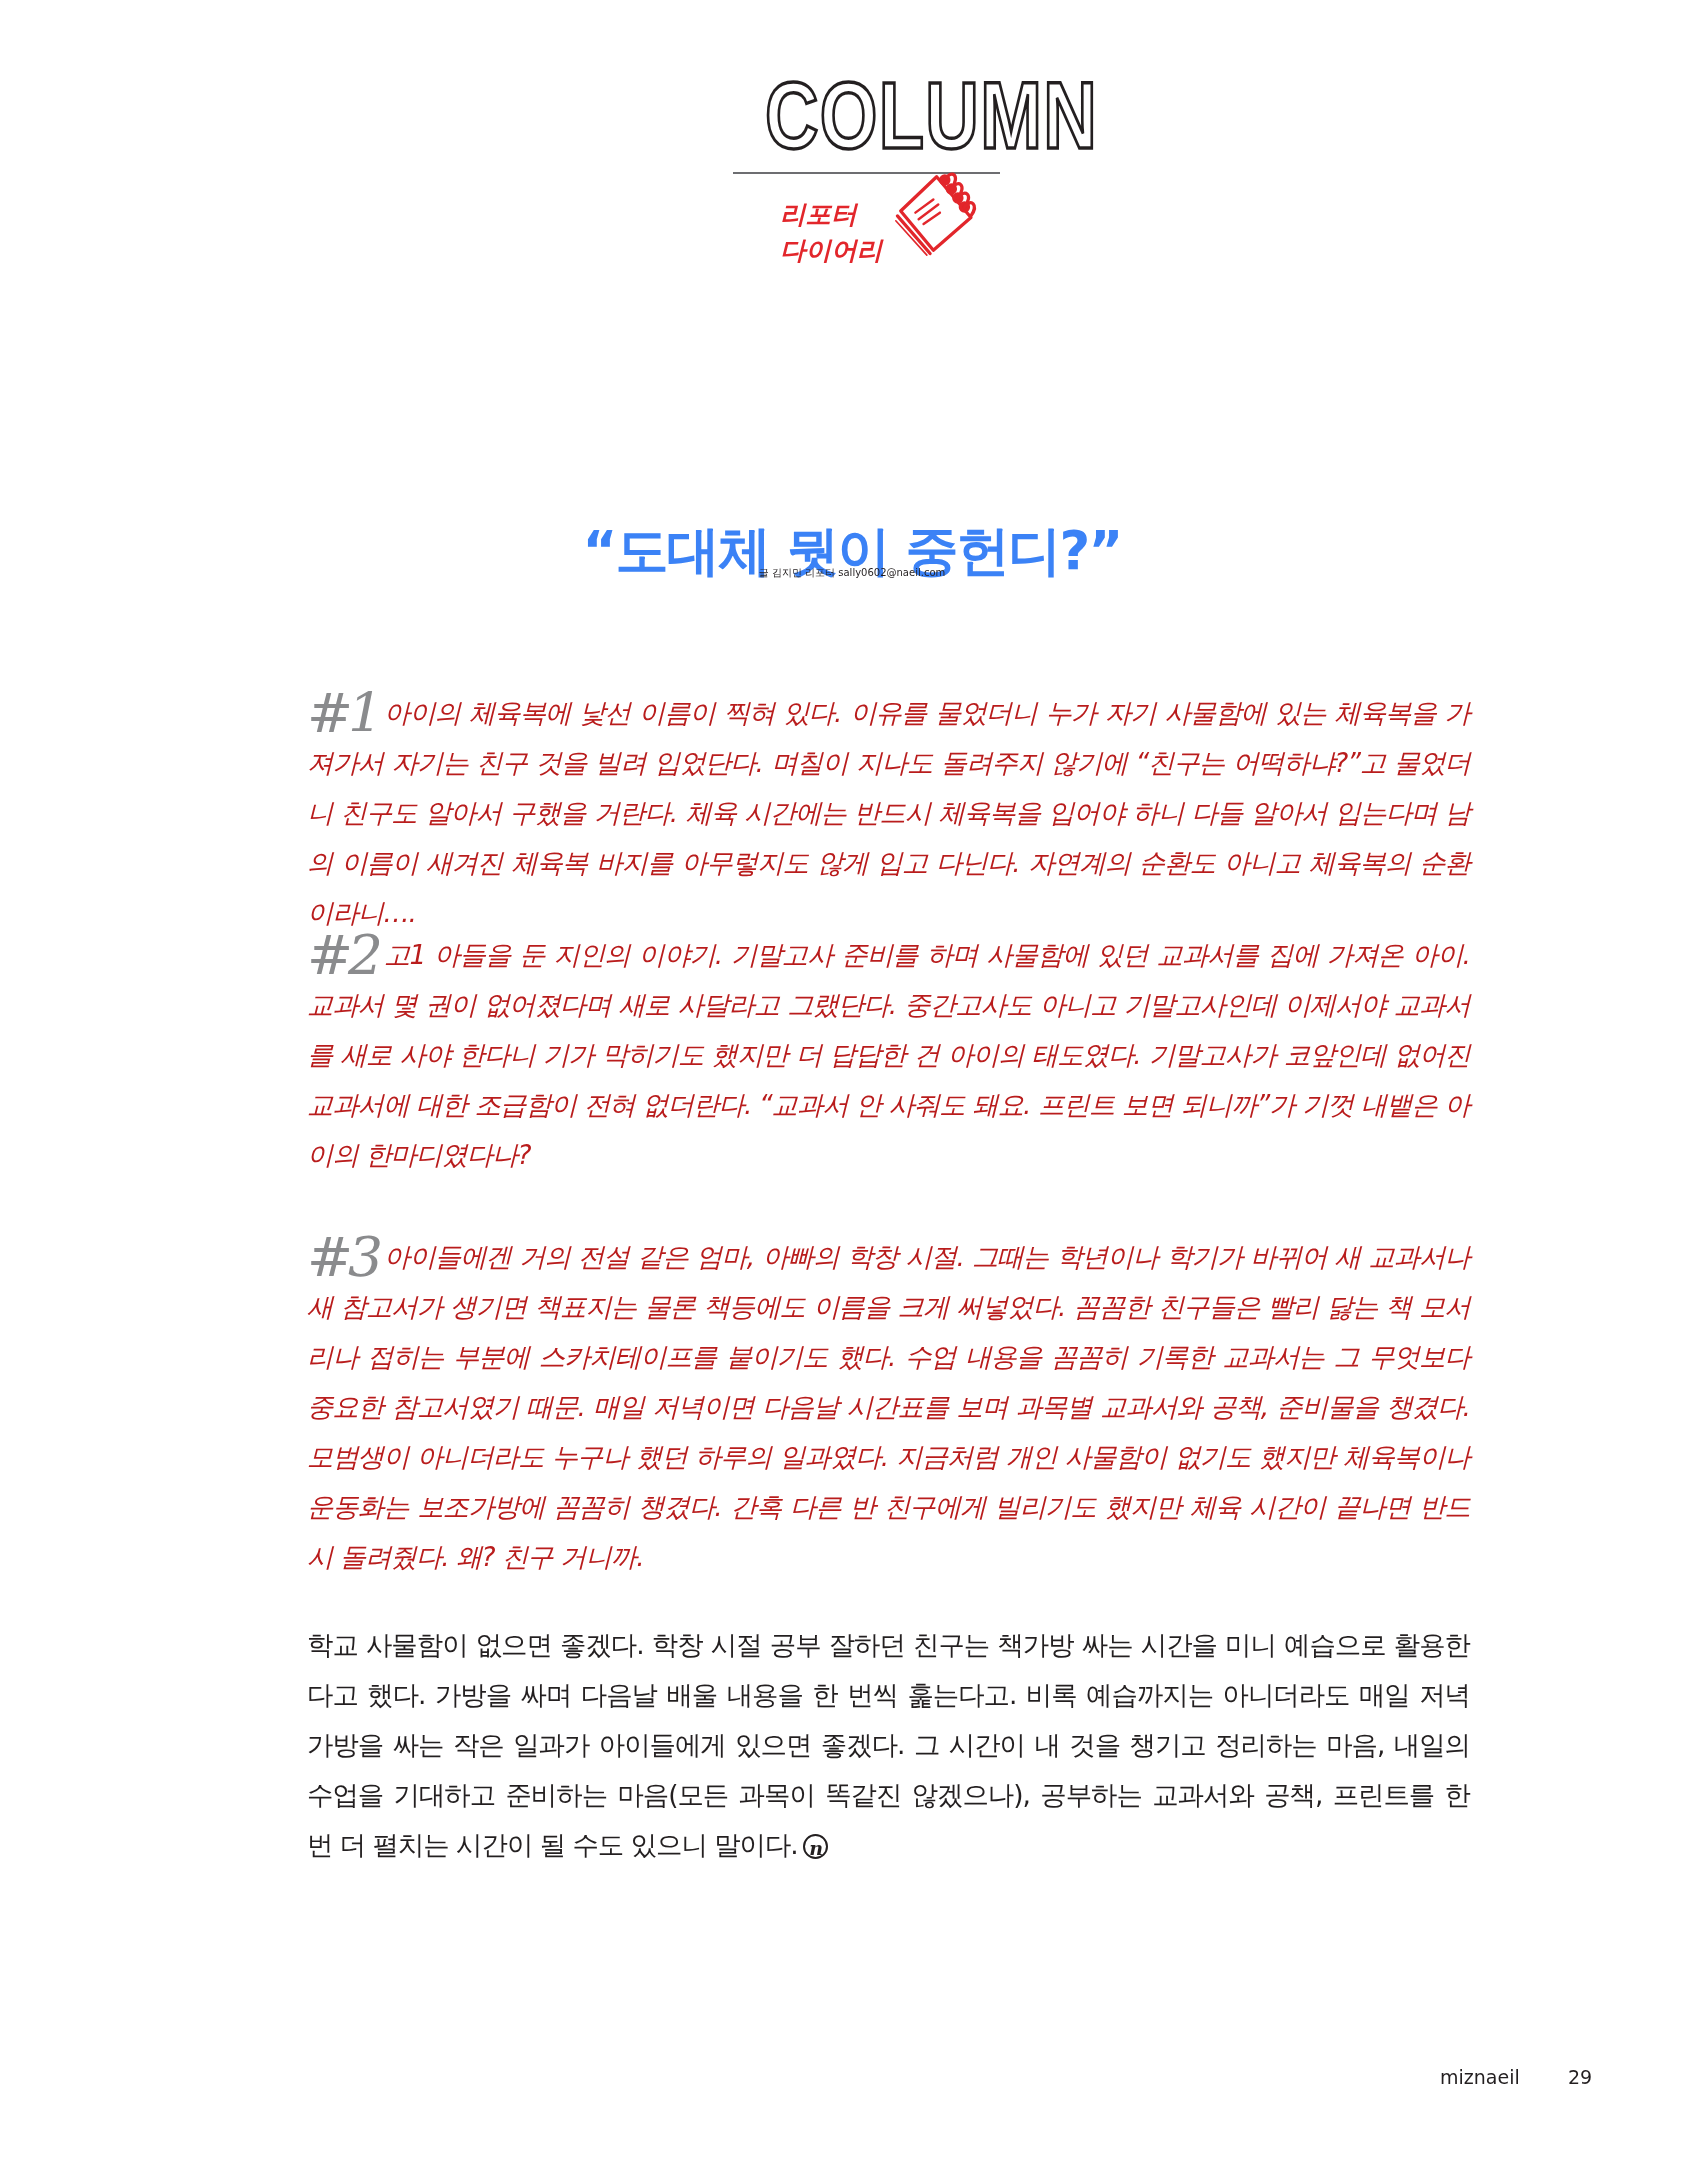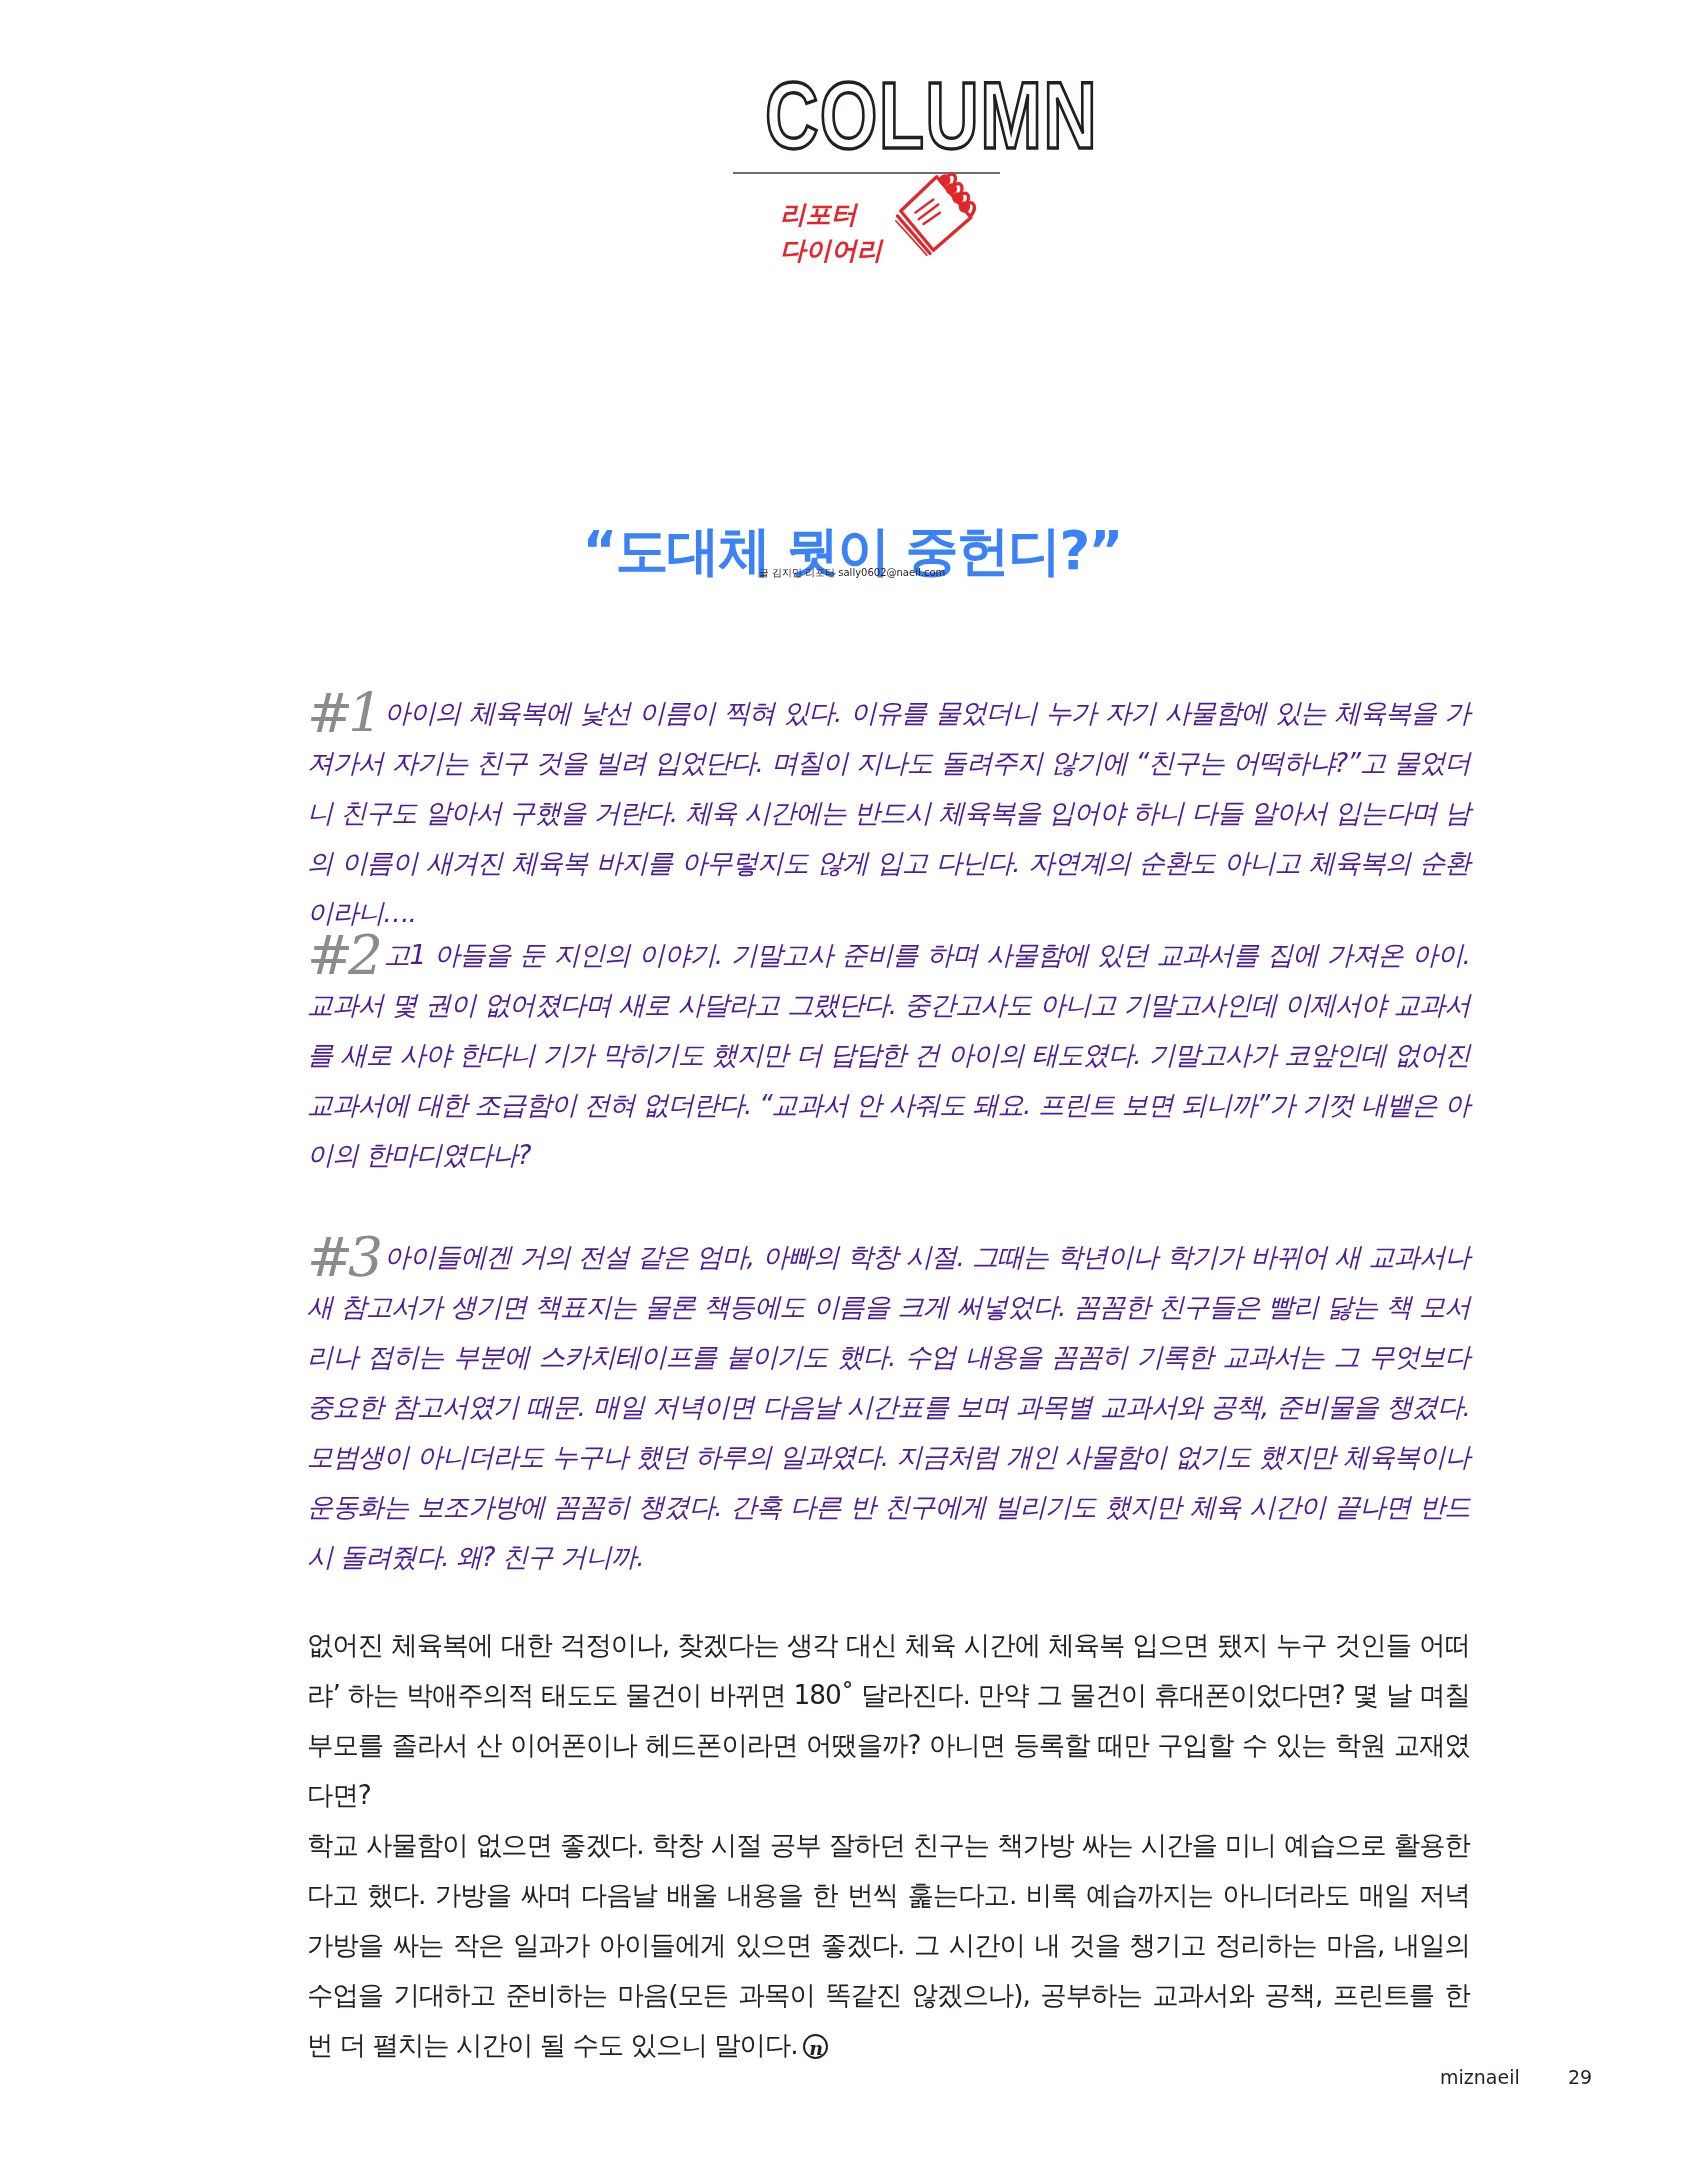--- a/index.html
+++ b/index.html
@@ -23,21 +23,21 @@
     font-family: "DejaVu Sans", sans-serif; font-weight: bold; font-size: 53px; line-height: 68px;
     color: #3b82f6; letter-spacing: -1.7px; }
   .byline { position: absolute; left: 0; width: 1704px; top: 562px; text-align: center;
     font-size: 10px; line-height: 22px; color: #231f20; }
 
   
   .section { position: absolute; left: 307px; width: 1163px; }
   .sec-num { position: absolute; left: 0; top: -5.1px; font-family: "DejaVu Serif", serif; font-style: italic;
     font-size: 55px; line-height: 60px; color: #8a8b8d; letter-spacing: -5.1px; }
   .sec-text { font-family: "DejaVu Sans", sans-serif; font-style: italic; font-size: 26.4px;
-    line-height: 50px; color: #4c1d95; text-align: justify; text-indent: 77px; margin: 0;
+    line-height: 50px; color: #b91c1c; text-align: justify; text-indent: 77px; margin: 0;
     letter-spacing: -1px; }
   #sec1 { top: 688px; }
   #sec2 { top: 930px; }
   #sec3 { top: 1232px; }
 
   .closing { position: absolute; left: 307px; width: 1163px; top: 1620px; }
   .closing p { margin: 0; font-family: "DejaVu Sans", sans-serif; font-size: 26.4px; line-height: 50px;
     color: #231f20; text-align: justify; letter-spacing: -1px; }
   .end-mark { display: inline-block; width: 25.6px; height: 25.6px; border: 2.6px solid #231f20; border-radius: 50%;
     font-family: "DejaVu Serif", serif; font-style: italic; font-weight: bold; font-size: 19px; line-height: 24px;
@@ -91,21 +91,20 @@
   <span class="sec-num">#2</span>
   <p class="sec-text">고1 아들을 둔 지인의 이야기. 기말고사 준비를 하며 사물함에 있던 교과서를 집에 가져온 아이. 교과서 몇 권이 없어졌다며 새로 사달라고 그랬단다. 중간고사도 아니고 기말고사인데 이제서야 교과서를 새로 사야 한다니 기가 막히기도 했지만 더 답답한 건 아이의 태도였다. 기말고사가 코앞인데 없어진 교과서에 대한 조급함이 전혀 없더란다. “교과서 안 사줘도 돼요. 프린트 보면 되니까”가 기껏 내뱉은 아이의 한마디였다나?</p>
 </section>
 
 <section class="section" id="sec3">
   <span class="sec-num">#3</span>
   <p class="sec-text">아이들에겐 거의 전설 같은 엄마, 아빠의 학창 시절. 그때는 학년이나 학기가 바뀌어 새 교과서나 새 참고서가 생기면 책표지는 물론 책등에도 이름을 크게 써넣었다. 꼼꼼한 친구들은 빨리 닳는 책 모서리나 접히는 부분에 스카치테이프를 붙이기도 했다. 수업 내용을 꼼꼼히 기록한 교과서는 그 무엇보다 중요한 참고서였기 때문. 매일 저녁이면 다음날 시간표를 보며 과목별 교과서와 공책, 준비물을 챙겼다. 모범생이 아니더라도 누구나 했던 하루의 일과였다. 지금처럼 개인 사물함이 없기도 했지만 체육복이나 운동화는 보조가방에 꼼꼼히 챙겼다. 간혹 다른 반 친구에게 빌리기도 했지만 체육 시간이 끝나면 반드시 돌려줬다. 왜? 친구 거니까.</p>
 </section>
 
 <div class="closing">
-  <p>없어진 체육복에 대한 걱정이나, 찾겠다는 생각 대신 체육 시간에 체육복 입으면 됐지 누구 것인들 어떠랴’ 하는 박애주의적 태도도 물건이 바뀌면 180˚ 달라진다. 만약 그 물건이 휴대폰이었다면? 몇 날 며칠 부모를 졸라서 산 이어폰이나 헤드폰이라면 어땠을까? 아니면 등록할 때만 구입할 수 있는 학원 교재였다면?</p>
   <p><span>학교 사물함이 없으면 좋겠다. 학창 시절 공부 잘하던 친구는 책가방 싸는 시간을 미니 예습으로 활용한다고 했다. 가방을 싸며 다음날 배울 내용을 한 번씩 훑는다고. 비록 예습까지는 아니더라도 매일 저녁 가방을 싸는 작은 일과가 아이들에게 있으면 좋겠다. 그 시간이 내 것을 챙기고 정리하는 마음, 내일의 수업을 기대하고 준비하는 마음(모든 과목이 똑같진 않겠으나), 공부하는 교과서와 공책, 프린트를 한 번 더 펼치는 시간이 될 수도 있으니 말이다.</span><span class="end-mark">n</span></p>
 </div>
 
 <footer class="footer">
   <span class="mag">miznaeil</span>
   <span class="page">29</span>
 </footer>
 
 
 </body></html>

